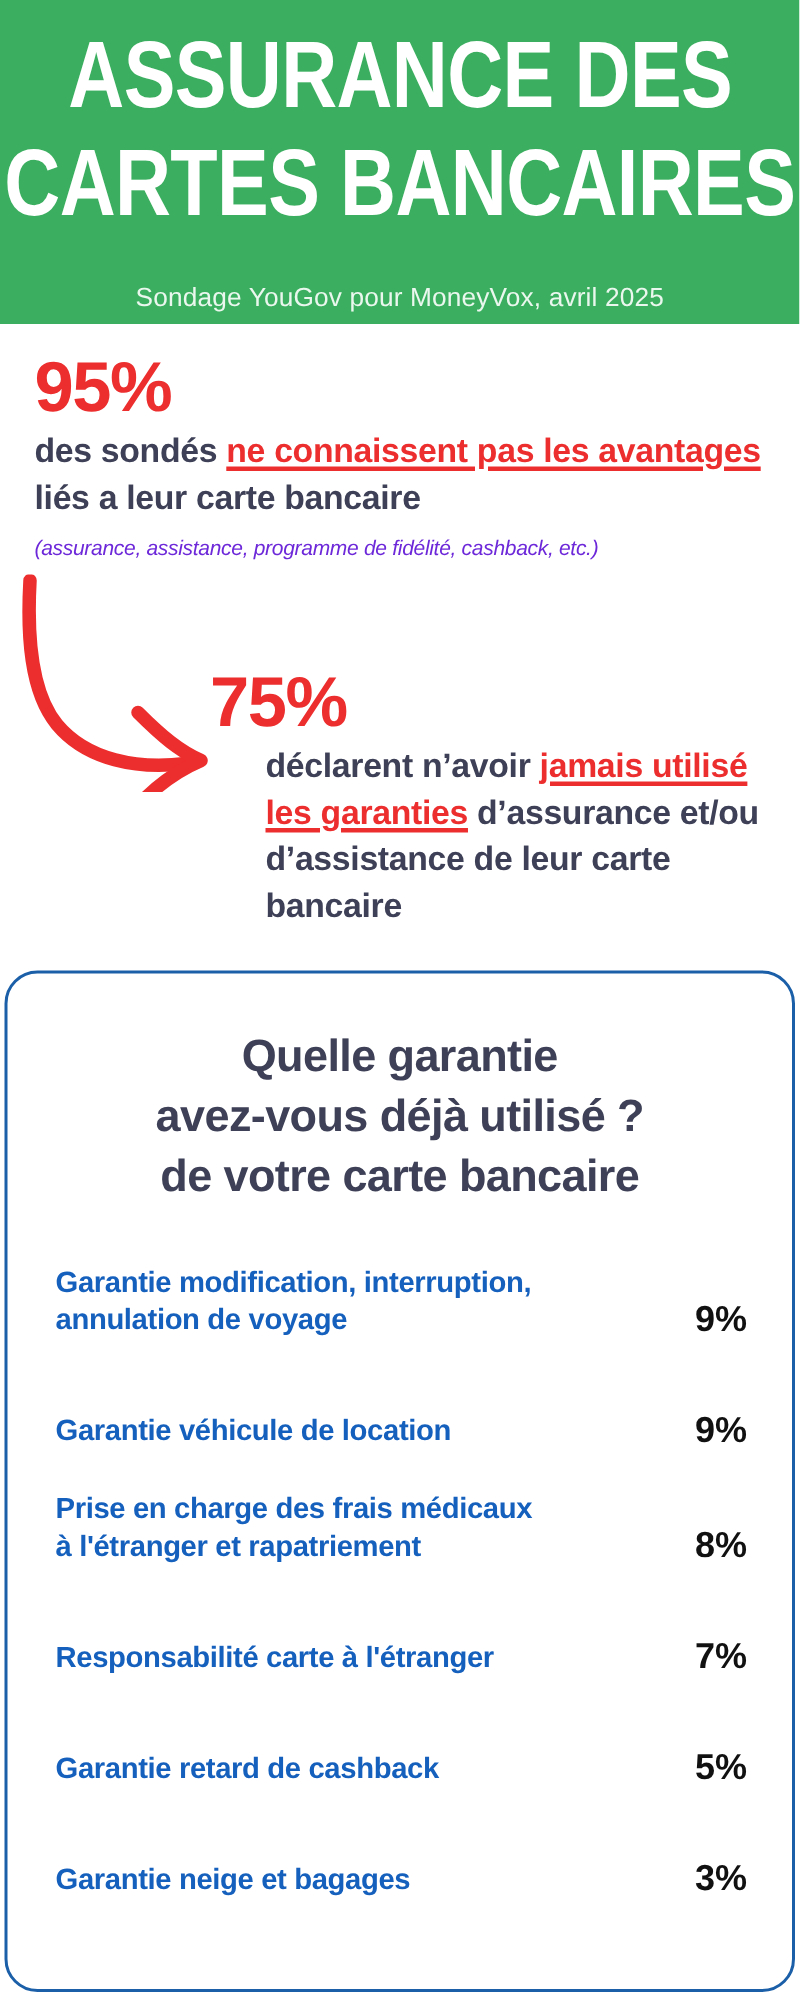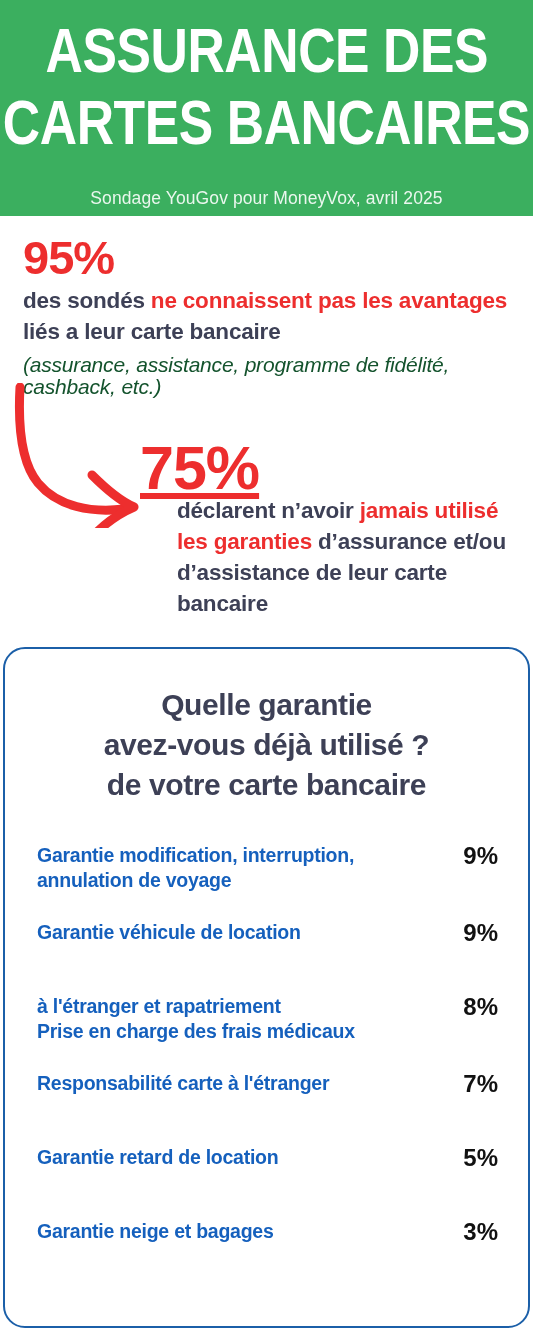--- a/index.html
+++ b/index.html
@@ -59,44 +59,45 @@
   .stat-body{
     color:#3D4056;
     font-weight:700;
     font-size:22.5px;
     line-height:31px;
     letter-spacing:-0.2px;
     margin-top:2px;
   }
   .hl{
     color:#ED2E2E;
+    text-decoration:underline;
     text-decoration-thickness:2.5px;
     text-underline-offset:3px;
   }
   .note{
-    color:#14532d;
+    color:#6d28d9;
     font-style:italic;
     font-weight:400;
-    font-size:21px;
+    font-size:14px;
     line-height:22px;
     margin-top:7px;
     letter-spacing:-0.2px;
   }
 
   
   .arrow{
     position:absolute; left:8px; top:383px;
     width:150px; height:145px;
   }
 
   
   .stat75{
     position:absolute; left:140px; top:443px; width:385px;
   }
-  .stat75 .big-num{ font-size:61px; line-height:50px;text-decoration:underline; }
+  .stat75 .big-num{ font-size:47px; line-height:50px; }
   .stat75 .stat-body{ font-size:22.5px; line-height:31px;margin-left:37px; }
 
   
   .card{
     position:absolute; left:3px; top:647px;
     width:527px; height:681px;
     border:2.5px solid #1B5FA8;
     border-radius:22px;
     background:#ffffff;
   }
@@ -108,21 +109,21 @@
     line-height:40px;
     text-align:center;
     letter-spacing:-0.4px;
   }
   .rows{
     margin-top:38px;
     padding:0 30px 0 32px;
   }
   .row{
     display:flex;
-    align-items:flex-start;
+    align-items:flex-end;
     justify-content:space-between;
     gap:31px;
     min-height:47px;
     margin-bottom:27px;
   }
   .row:last-child{ margin-bottom:0; }
   .row-label{
     color:#1560BD;
     font-weight:700;
     font-size:19.5px;
@@ -185,36 +186,36 @@
 
       <div class="row">
         <div class="row-label">
           <div>Garantie véhicule de location</div>
         </div>
         <div class="row-value">9%</div>
       </div>
 
       <div class="row">
         <div class="row-label">
+          <div>Prise en charge des frais médicaux</div>
           <div>à l'étranger et rapatriement</div>
-          <div>Prise en charge des frais médicaux</div>
         </div>
         <div class="row-value">8%</div>
       </div>
 
       <div class="row">
         <div class="row-label">
           <div>Responsabilité carte à l'étranger</div>
         </div>
         <div class="row-value">7%</div>
       </div>
 
       <div class="row">
         <div class="row-label">
-          <div>Garantie retard de location</div>
+          <div>Garantie retard de cashback</div>
         </div>
         <div class="row-value">5%</div>
       </div>
 
       <div class="row">
         <div class="row-label">
           <div>Garantie neige et bagages</div>
         </div>
         <div class="row-value">3%</div>
       </div>

